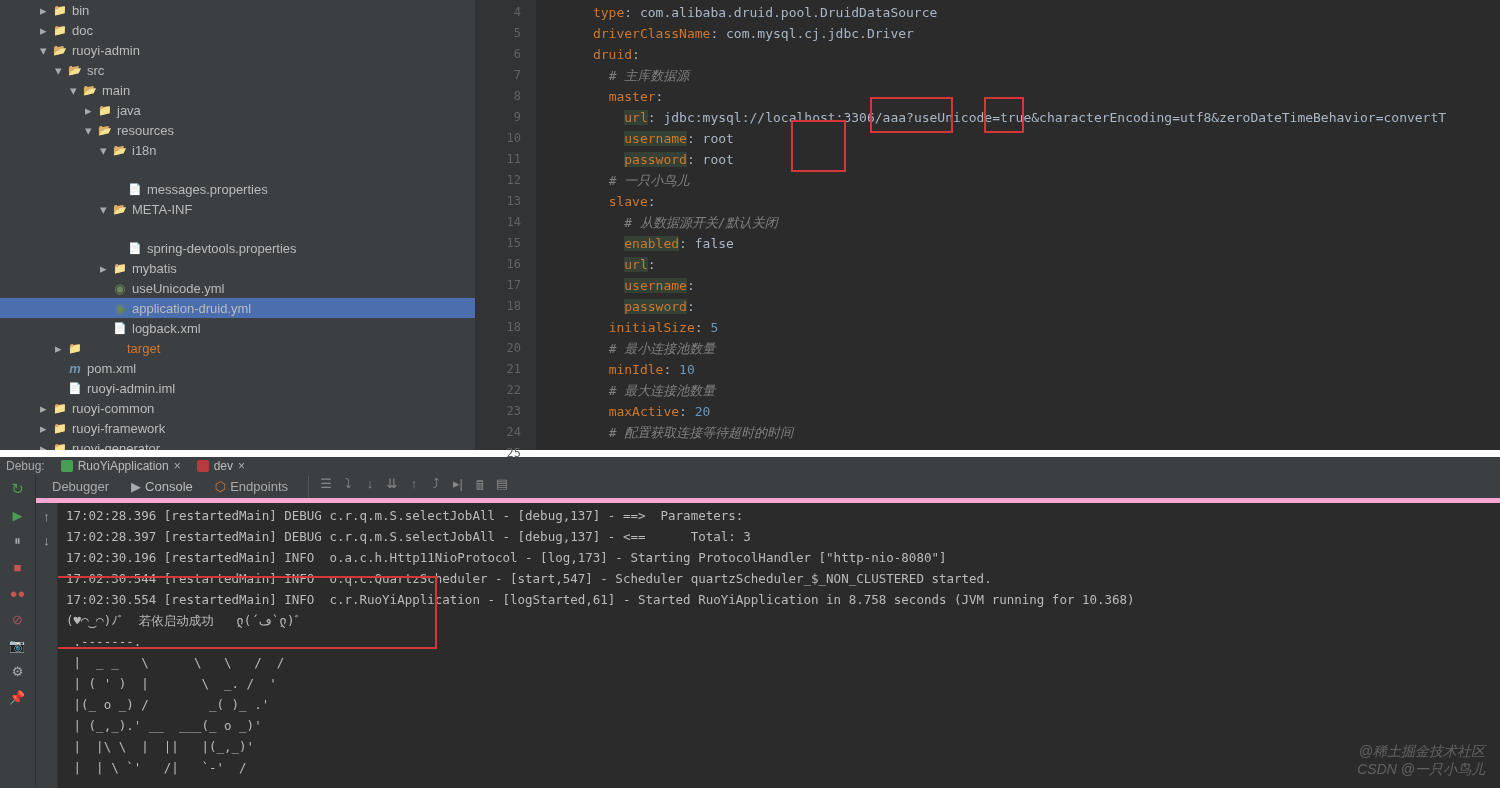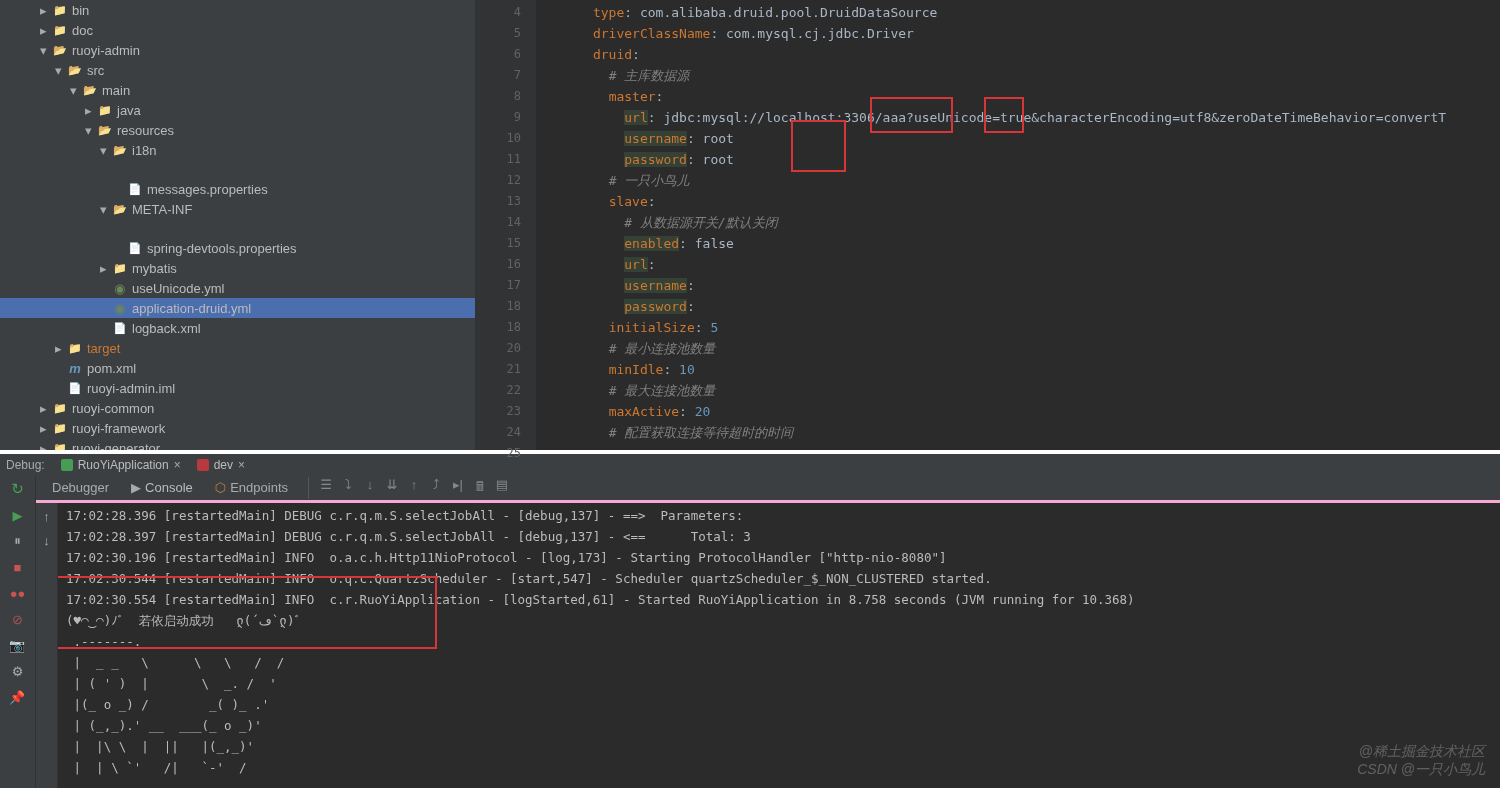--- a/index.html
+++ b/index.html
@@ -21,32 +21,32 @@
 .gutter-line { height: 21px; }
 .code-area { flex: 1; font-family: Consolas, monospace; font-size: 13px; line-height: 21px; padding-top: 2px; position: relative; }
 .code-line { height: 21px; white-space: pre; padding-left: 10px; }
 .k { color: #cc7832; }
 .k-bg { background: #344134; }
 .s { color: #a9b7c6; }
 .n { color: #6897bb; }
 .c { color: #808080; font-style: italic; }
 .w { color: #a9b7c6; }
 .red-box { position: absolute; border: 2px solid #d63638; pointer-events: none; }
-.debug-tabs { height: 25px; background: #3c3f41; border-top: 4px solid #ffffff; display: flex; align-items: center; padding-left: 6px; font-size: 12px; }
+.debug-tabs { height: 25px; background: #3c3f41; border-top: 7px solid #ffffff; display: flex; align-items: center; padding-left: 6px; font-size: 12px; }
 .debug-label { color: #aaaaaa; margin-right: 8px; }
 .debug-tab { display: flex; align-items: center; padding: 0 8px; height: 25px; gap: 5px; color: #bbbbbb; }
 .debug-tab .bug-icon { width: 12px; height: 12px; background: #499C54; border-radius: 2px; }
 .debug-tab .db-icon { width: 12px; height: 12px; background: #b93a3e; border-radius: 2px; }
 .debug-tab .close { color: #aaaaaa; cursor: pointer; }
 .bottom-area { display: flex; height: 313px; background: #2b2b2b; }
 .left-toolbar { width: 36px; background: #3c3f41; display: flex; flex-direction: column; align-items: center; padding-top: 6px; gap: 10px; border-right: 1px solid #323232; }
 .tb-icon { width: 16px; height: 16px; display: flex; align-items: center; justify-content: center; color: #aaaaaa; cursor: pointer; }
 .restart-icon { color: #499c54; font-size: 15px; }
 .console-wrapper { flex: 1; display: flex; flex-direction: column; }
-.console-tabs { height: 28px; background: #3c3f41; border-bottom: 3px solid #f9a8d4; display: flex; align-items: center; padding-left: 6px; gap: 2px; }
+.console-tabs { height: 28px; background: #3c3f41; border-bottom: 5px solid #f9a8d4; display: flex; align-items: center; padding-left: 6px; gap: 2px; }
 .arrow-col { width: 22px; background: #3c3f41; display: flex; flex-direction: column; align-items: center; padding-top: 5px; gap: 8px; border-right: 1px solid #323232; }
 .c-tab { padding: 0 10px; height: 28px; display: flex; align-items: center; color: #aaaaaa; cursor: pointer; gap: 4px; }
 .c-tab.active { color: #bbbbbb; }
 .c-toolbar-icons { display: flex; gap: 4px; margin-left: 8px; border-left: 1px solid #555; padding-left: 8px; }
 .c-toolbar-icons span { width: 18px; display: flex; justify-content: center; color: #888; cursor: pointer; }
 .console-body { display: flex; flex: 1; }
 .console-output { flex: 1; font-family: Consolas, monospace; font-size: 12.5px; line-height: 21px; padding: 2px 8px; color: #bbbbbb; white-space: pre; overflow: hidden; position: relative; }
 .console-output .red-annot { position: absolute; border: 2px solid #d63638; }
 .watermark { position: fixed; right: 15px; bottom: 10px; color: rgba(255,255,255,0.25); font-size: 14px; text-align: right; line-height: 1.3; pointer-events: none; font-style: italic; }
 .tree-indent-1 { padding-left: 40px; }
@@ -132,21 +132,21 @@
         <span class="tree-label">application-druid.yml</span>
       </div>
       <div class="tree-item tree-indent-5">
         <span class="tree-arrow"></span>
         <span class="tree-icon file-icon"></span>
         <span class="tree-label">logback.xml</span>
       </div>
       <div class="tree-item tree-indent-2">
         <span class="tree-arrow">▸</span>
         <span class="tree-icon folder-orange folder-icon"></span>
-        <span class="tree-label" style="color: rgb(204, 120, 50);">target</span>
+        <span class="tree-label" style="color: rgb(204, 120, 50); margin-left: 40px;">target</span>
       </div>
       <div class="tree-item tree-indent-2">
         <span class="tree-arrow"></span>
         <span class="tree-icon " style="color: rgb(104, 151, 187); font-weight: bold; font-style: italic;">m</span>
         <span class="tree-label">pom.xml</span>
       </div>
       <div class="tree-item tree-indent-2">
         <span class="tree-arrow"></span>
         <span class="tree-icon file-icon"></span>
         <span class="tree-label">ruoyi-admin.iml</span>

